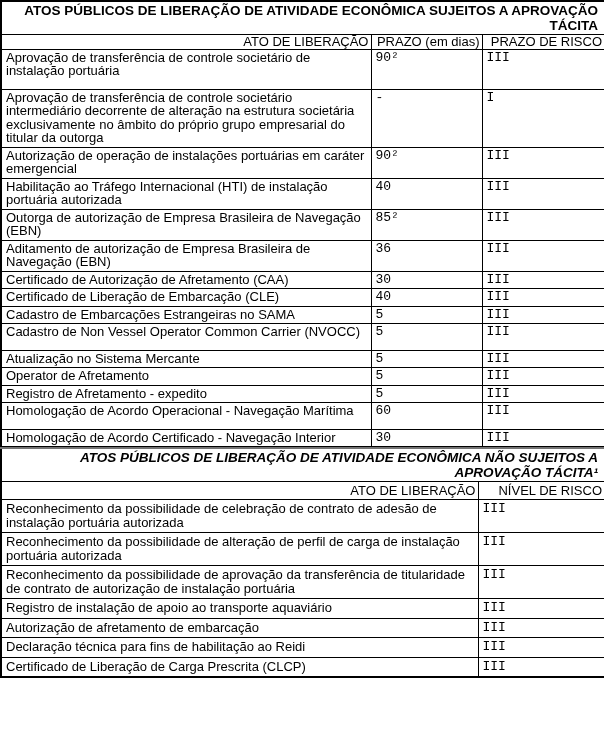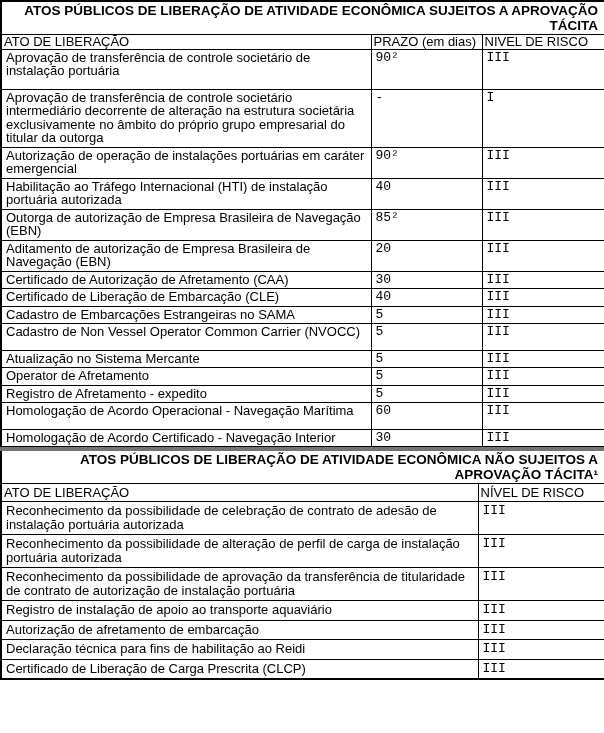--- a/index.html
+++ b/index.html
@@ -30,23 +30,23 @@
     font-weight: normal;
     overflow: hidden;
   }
   .title-cell {
     font-weight: bold !important;
     text-align: right;
     font-size: 13.5px !important;
     line-height: 15px !important;
     padding: 1px 6px 1px 6px !important;
   }
-  .t2 .title-cell { border-top: 4px solid #737373; }
+  .t2 .title-cell { border-top: 2px solid #737373; font-style: italic; }
   th.hdr {
-    text-align: left;
+    text-align: right;
     padding: 0 2px 0 2px !important;
     height: 14px;
     line-height: 13.5px;
   }
   .t2 th.hdr {
     height: 18px;
     padding-top: 2px !important;
   }
   td.c-prazo, td.c-risco { text-align: left; font-family: Liberation Mono, monospace; }
   .t1 tr.tall td { padding-bottom: 11px; }
@@ -69,21 +69,21 @@
         <col class="col-prazo">
         <col class="col-risco">
     </colgroup>
     <thead>
       <tr>
         <th class="title-cell" colspan="3">ATOS PÚBLICOS DE LIBERAÇÃO DE ATIVIDADE ECONÔMICA SUJEITOS A APROVAÇÃO TÁCITA</th>
       </tr>
       <tr>
         <th class="hdr">ATO DE LIBERAÇÃO</th>
         <th class="hdr">PRAZO (em dias)</th>
-        <th class="hdr">NIVEL DE RISCO</th>
+        <th class="hdr">PRAZO DE RISCO</th>
       </tr>
     </thead>
     <tbody id="t1-body">
         <tr class="tall">
           <td class="c-ato">Aprovação de transferência de controle societário de instalação portuária</td>
           <td class="c-prazo">90²</td>
           <td class="c-risco">III</td>
         </tr>
         <tr>
           <td class="c-ato">Aprovação de transferência de controle societário intermediário decorrente de alteração na estrutura societária exclusivamente no âmbito do próprio grupo empresarial do titular da outorga</td>
@@ -100,21 +100,21 @@
           <td class="c-prazo">40</td>
           <td class="c-risco">III</td>
         </tr>
         <tr>
           <td class="c-ato">Outorga de autorização de Empresa Brasileira de Navegação (EBN)</td>
           <td class="c-prazo">85²</td>
           <td class="c-risco">III</td>
         </tr>
         <tr>
           <td class="c-ato">Aditamento de autorização de Empresa Brasileira de Navegação (EBN)</td>
-          <td class="c-prazo">20</td>
+          <td class="c-prazo">36</td>
           <td class="c-risco">III</td>
         </tr>
         <tr>
           <td class="c-ato">Certificado de Autorização de Afretamento (CAA)</td>
           <td class="c-prazo">30</td>
           <td class="c-risco">III</td>
         </tr>
         <tr>
           <td class="c-ato">Certificado de Liberação de Embarcação (CLE)</td>
           <td class="c-prazo">40</td>

